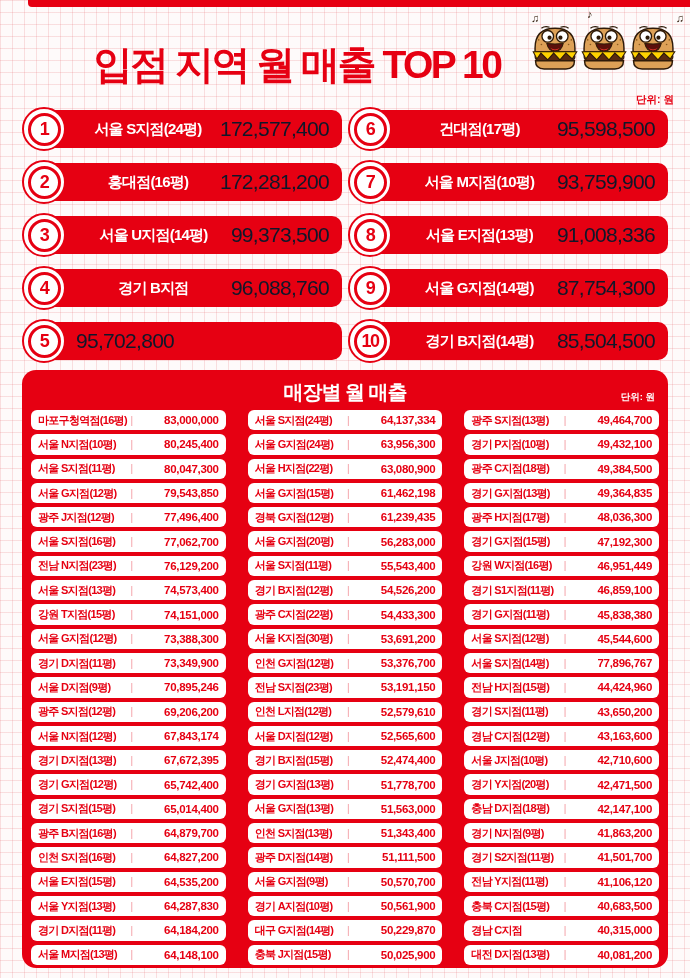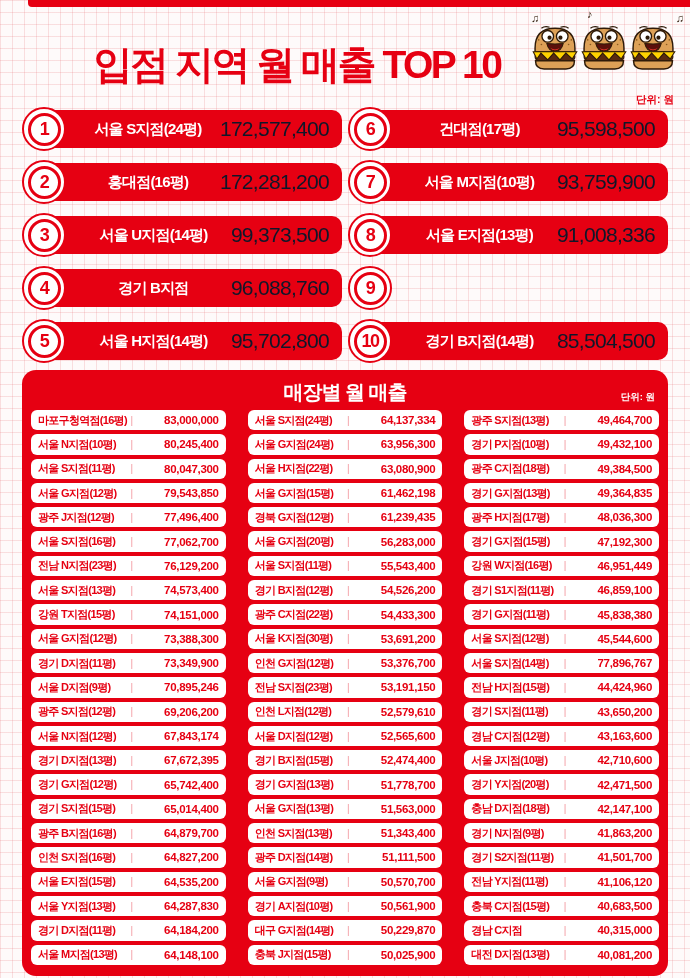--- a/index.html
+++ b/index.html
@@ -73,21 +73,21 @@
   .rank-num{color:var(--red);font-weight:bold;font-size:18px;letter-spacing:-1.5px;}
   .rank-name{
     flex:1;text-align:center;color:#fff;font-weight:bold;
     font-size:15px;letter-spacing:-0.8px;white-space:nowrap;
   }
   .rank-value{color:#0f172a;font-weight:normal;font-size:21px;letter-spacing:-0.7px;}
   
   .panel{
     width:646px;margin:8px auto 0;
     background:var(--red);border-radius:14px;
-    padding:7px 9px 11px;
+    padding:7px 9px 3px;
   }
   .panel-header{position:relative;height:30px;margin-bottom:3px;}
   .panel-title{
     text-align:center;color:#fff;font-size:20px;font-weight:bold;
     letter-spacing:-1px;line-height:30px;
   }
   .panel-unit{
     position:absolute;right:4px;bottom:3px;color:#fff;
     font-size:9.5px;font-weight:bold;
   }
@@ -177,21 +177,20 @@
           <span class="rank-value">96,088,760</span>
         </div>
       </div>
       <div class="rank-item">
         <div class="rank-badge">
           <div class="rank-badge-inner">
             <span class="rank-num">5</span>
           </div>
         </div>
         <div class="rank-bar">
-          <span class="rank-name">서울 H지점(14평)</span>
           <span class="rank-value">95,702,800</span>
         </div>
       </div>
       <div class="rank-item">
         <div class="rank-badge">
           <div class="rank-badge-inner">
             <span class="rank-num">6</span>
           </div>
         </div>
         <div class="rank-bar">
@@ -219,20 +218,24 @@
         <div class="rank-bar">
           <span class="rank-name">서울 E지점(13평)</span>
           <span class="rank-value">91,008,336</span>
         </div>
       </div>
       <div class="rank-item">
         <div class="rank-badge">
           <div class="rank-badge-inner">
             <span class="rank-num">9</span>
           </div>
+        </div>
+        <div class="rank-bar">
+          <span class="rank-name">서울 G지점(14평)</span>
+          <span class="rank-value">87,754,300</span>
         </div>
       </div>
       <div class="rank-item">
         <div class="rank-badge">
           <div class="rank-badge-inner">
             <span class="rank-num">10</span>
           </div>
         </div>
         <div class="rank-bar">
           <span class="rank-name">경기 B지점(14평)</span>

